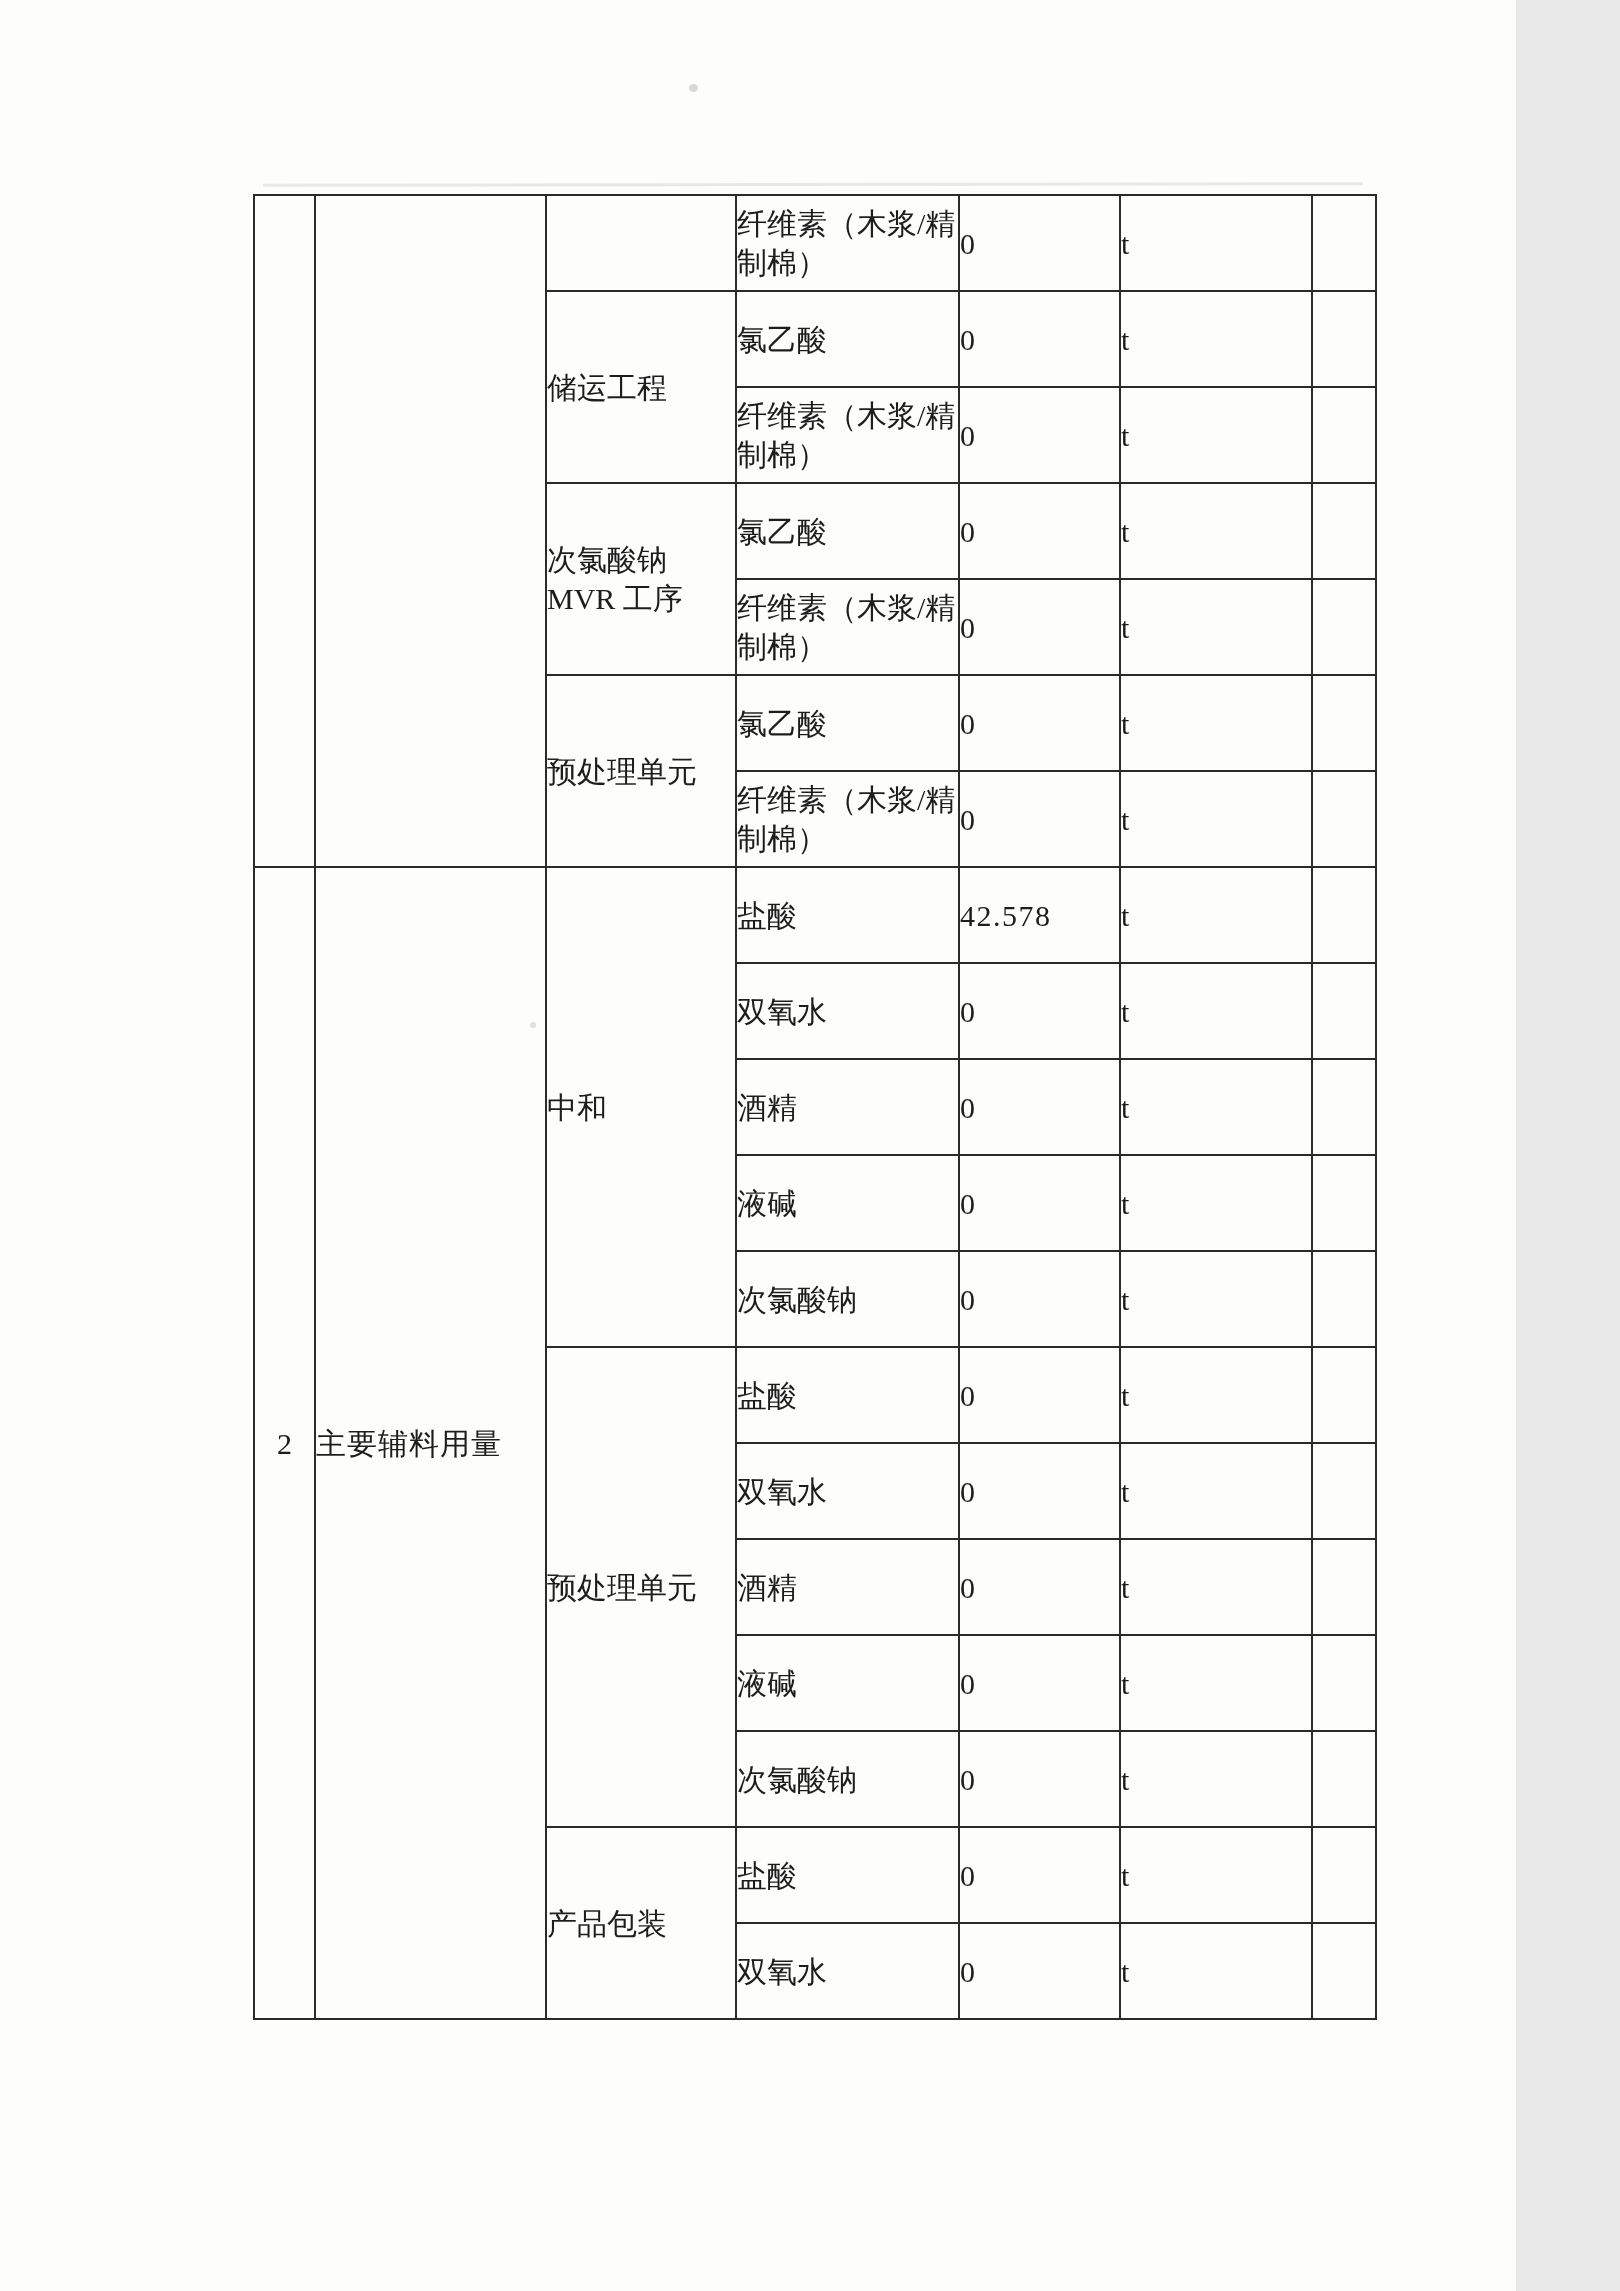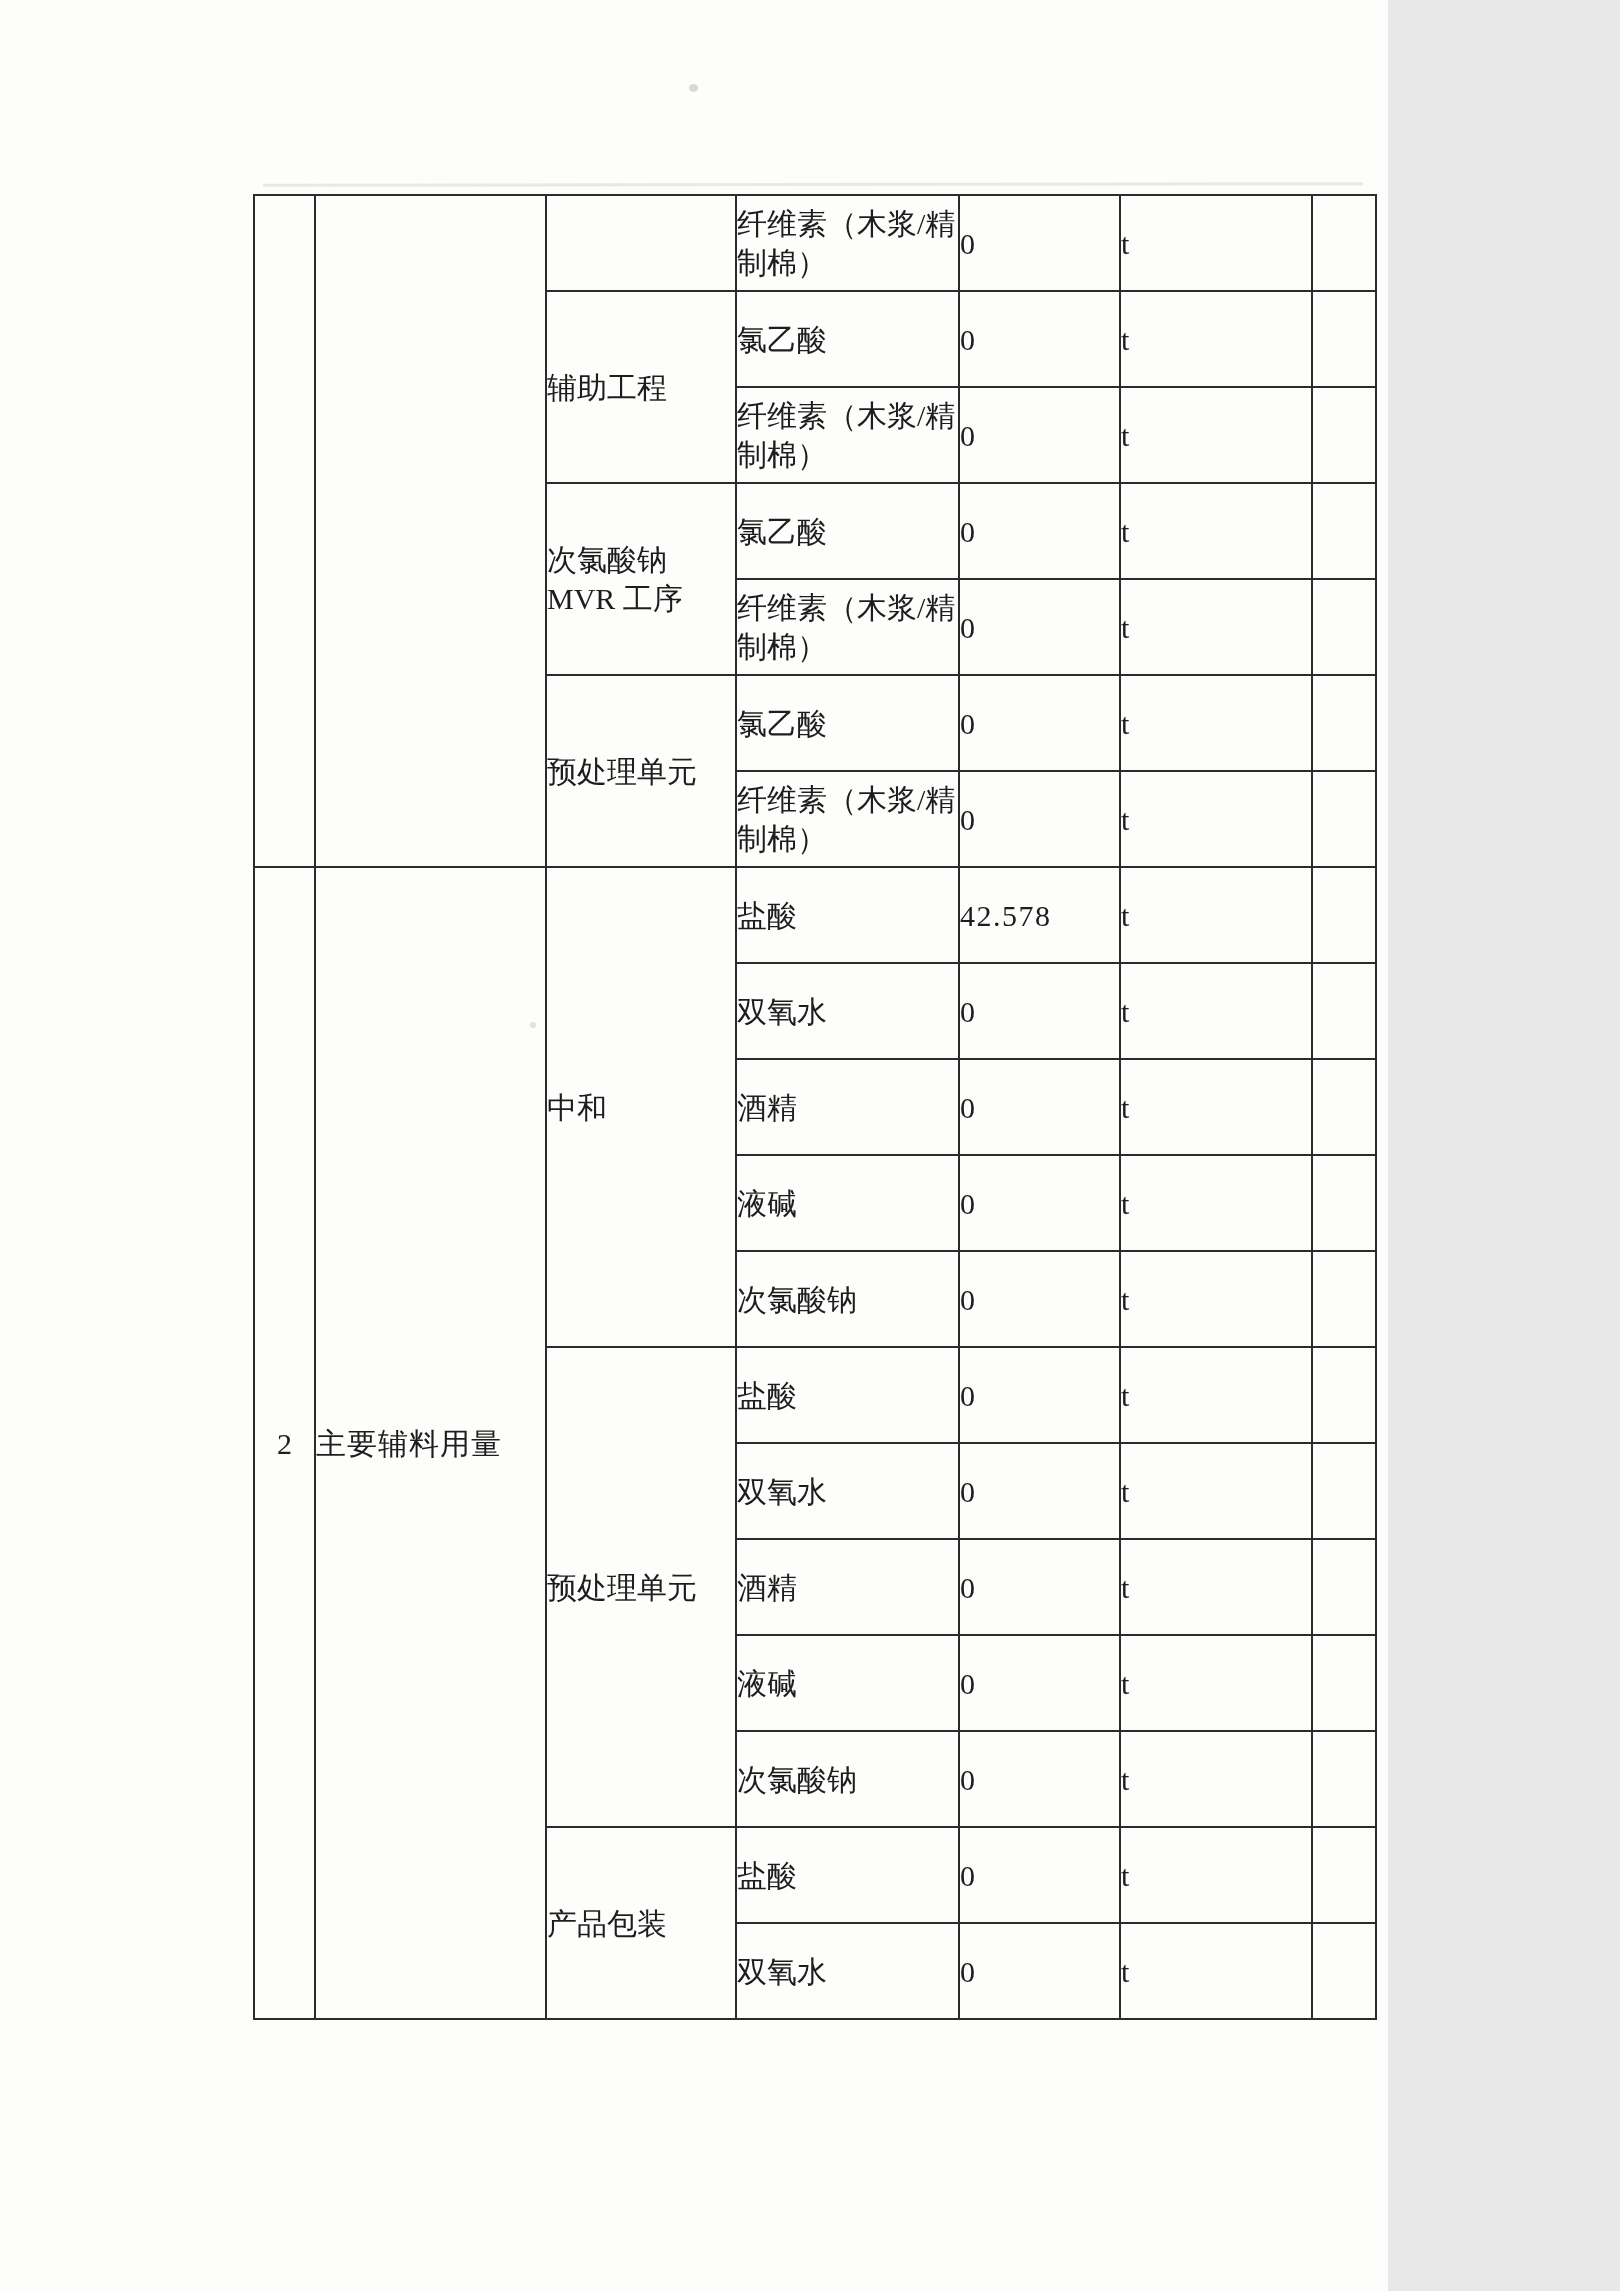--- a/index.html
+++ b/index.html
@@ -1,19 +1,19 @@
 <!DOCTYPE html>
 <html><head>
 <meta charset="utf-8">
 <style>
   html,body{margin:0;padding:0;}
   body{background:#e8e8e8;}
   .page{
     position:relative;
-    width:1388px;height:2292px;
+    width:1516px;height:2292px;
     background:#fdfdfc;
     overflow:hidden;
     font-family:"Liberation Serif","DejaVu Serif",serif;
     color:#1d1d1d;
   }
   table.grid{
     position:absolute;
     left:253px;top:194px;
     width:1122px;height:1823px;
     border-collapse:collapse;
@@ -76,21 +76,21 @@
         <tr>
       <td class="c-no" rowspan="7"></td>
       <td class="c-cat" rowspan="7"></td>
       <td class="c-grp"></td>
       <td class="c-mat">纤维素（木浆/精制棉）</td>
       <td class="c-val">0</td>
       <td class="c-unit">t</td>
       <td></td>
     </tr>
     <tr>
-      <td class="c-grp" rowspan="2">辅助工程</td>
+      <td class="c-grp" rowspan="2">储运工程</td>
       <td class="c-mat">氯乙酸</td>
       <td class="c-val">0</td>
       <td class="c-unit">t</td>
       <td></td>
     </tr>
     <tr>
       <td class="c-mat">纤维素（木浆/精制棉）</td>
       <td class="c-val">0</td>
       <td class="c-unit">t</td>
       <td></td>

